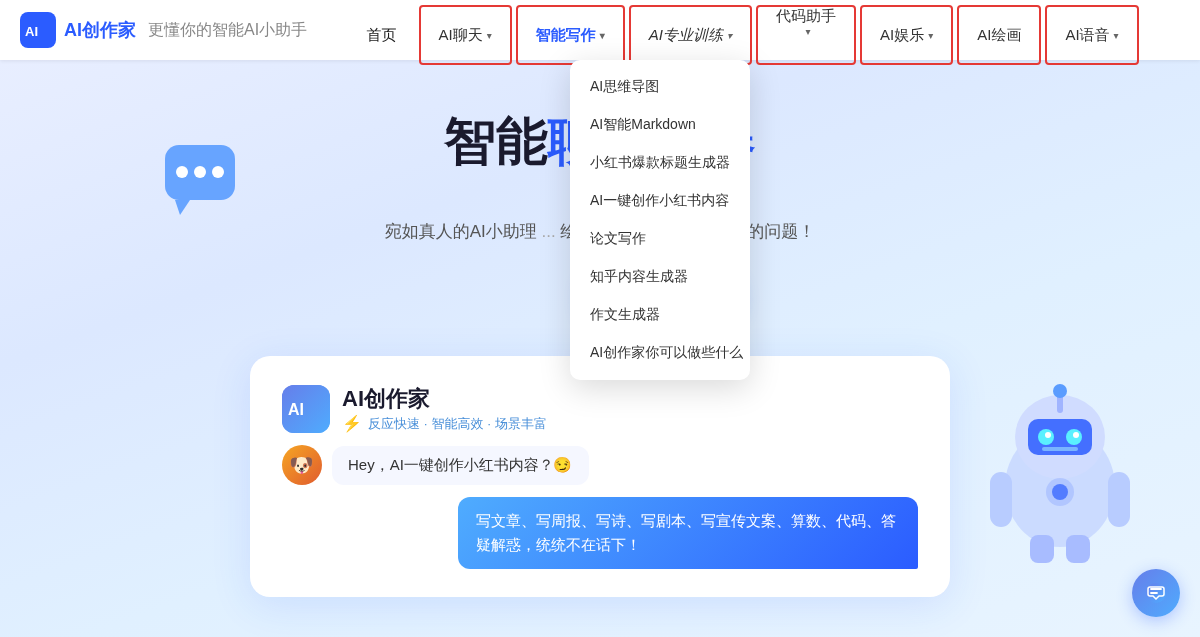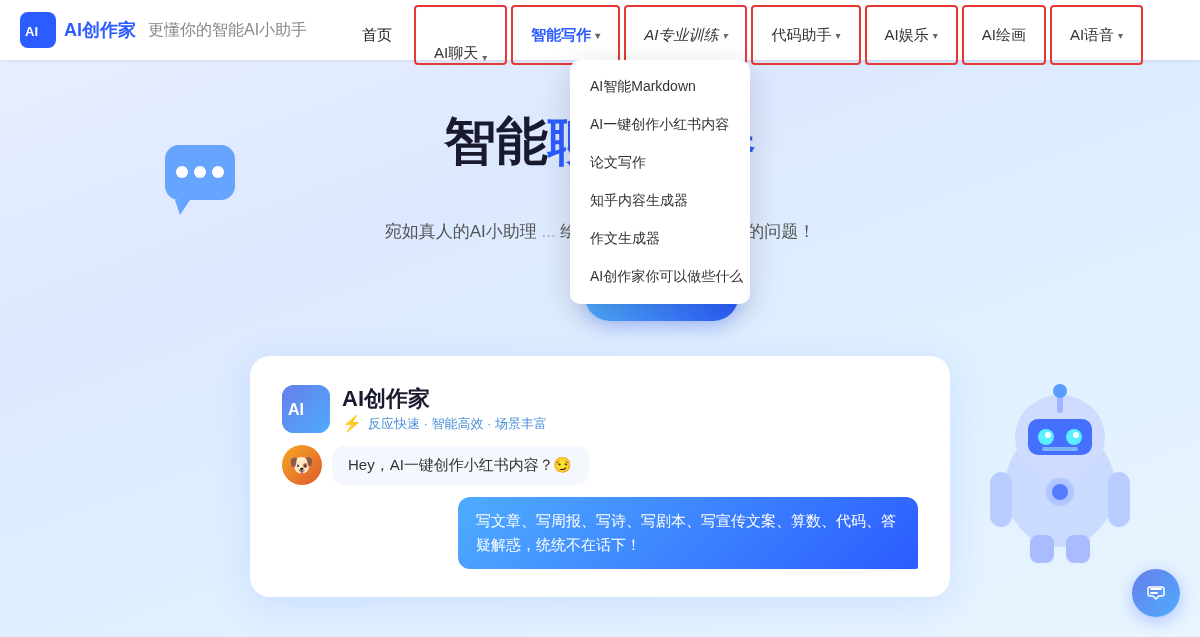--- a/index.html
+++ b/index.html
@@ -297,33 +297,33 @@
       <text x="5" y="24" font-size="13" font-weight="bold" fill="white" font-family="sans-serif">AI</text>
     </svg>
     <span class="logo-text">AI创作家</span>
     <span class="logo-subtitle">更懂你的智能AI小助手</span>
   </div>
 
   <nav class="nav">
     <div class="nav-item active-nav">
       <span>首页</span>
     </div>
-    <div class="nav-item" style="border: 2px solid #e53935; border-radius:4px;align-items:flex-end;">
+    <div class="nav-item" style="border: 2px solid #e53935; border-radius:4px;">
       <span>AI聊天</span>
       <span class="nav-chevron">▾</span>
     </div>
     <div class="nav-item smart-write-active" style="border: 2px solid #e53935; border-radius:4px;">
       <span>智能写作</span>
       <span class="nav-chevron">▾</span>
     </div>
     <div class="nav-item" style="border: 2px solid #e53935; border-radius:4px;font-style:italic;">
       <span>AI专业训练</span>
       <span class="nav-chevron">▾</span>
     </div>
-    <div class="nav-item" style="border: 2px solid #e53935; border-radius:4px;">
+    <div class="nav-item" style="border: 2px solid #e53935; border-radius:4px;flex-direction:column;">
       <span>代码助手</span>
       <span class="nav-chevron">▾</span>
     </div>
     <div class="nav-item" style="border: 2px solid #e53935; border-radius:4px;">
       <span>AI娱乐</span>
       <span class="nav-chevron">▾</span>
     </div>
     <div class="nav-item" style="border: 2px solid #e53935; border-radius:4px;">
       <span>AI绘画</span>
     </div>
@@ -438,19 +438,21 @@
           <stop offset="100%" stop-color="#4facfe"></stop>
         </linearGradient>
       </defs>
       <path d="M7 8h10M7 12h6" stroke="white" stroke-width="1.8" stroke-linecap="round"></path>
       <path d="M12 18l-3-3H6a2 2 0 01-2-2V8a2 2 0 012-2h12a2 2 0 012 2v5a2 2 0 01-2 2h-3l-3 3z" stroke="white" stroke-width="1.5" fill="none"></path>
     </svg>
   </div>
 </div>
 
 <div class="dropdown-overlay">
+  <div class="dropdown-item">AI思维导图</div>
   <div class="dropdown-item">AI智能Markdown</div>
+  <div class="dropdown-item">小红书爆款标题生成器</div>
   <div class="dropdown-item">AI一键创作小红书内容</div>
   <div class="dropdown-item">论文写作</div>
   <div class="dropdown-item">知乎内容生成器</div>
   <div class="dropdown-item">作文生成器</div>
   <div class="dropdown-item">AI创作家你可以做些什么</div>
 </div>
 
 </body></html>

